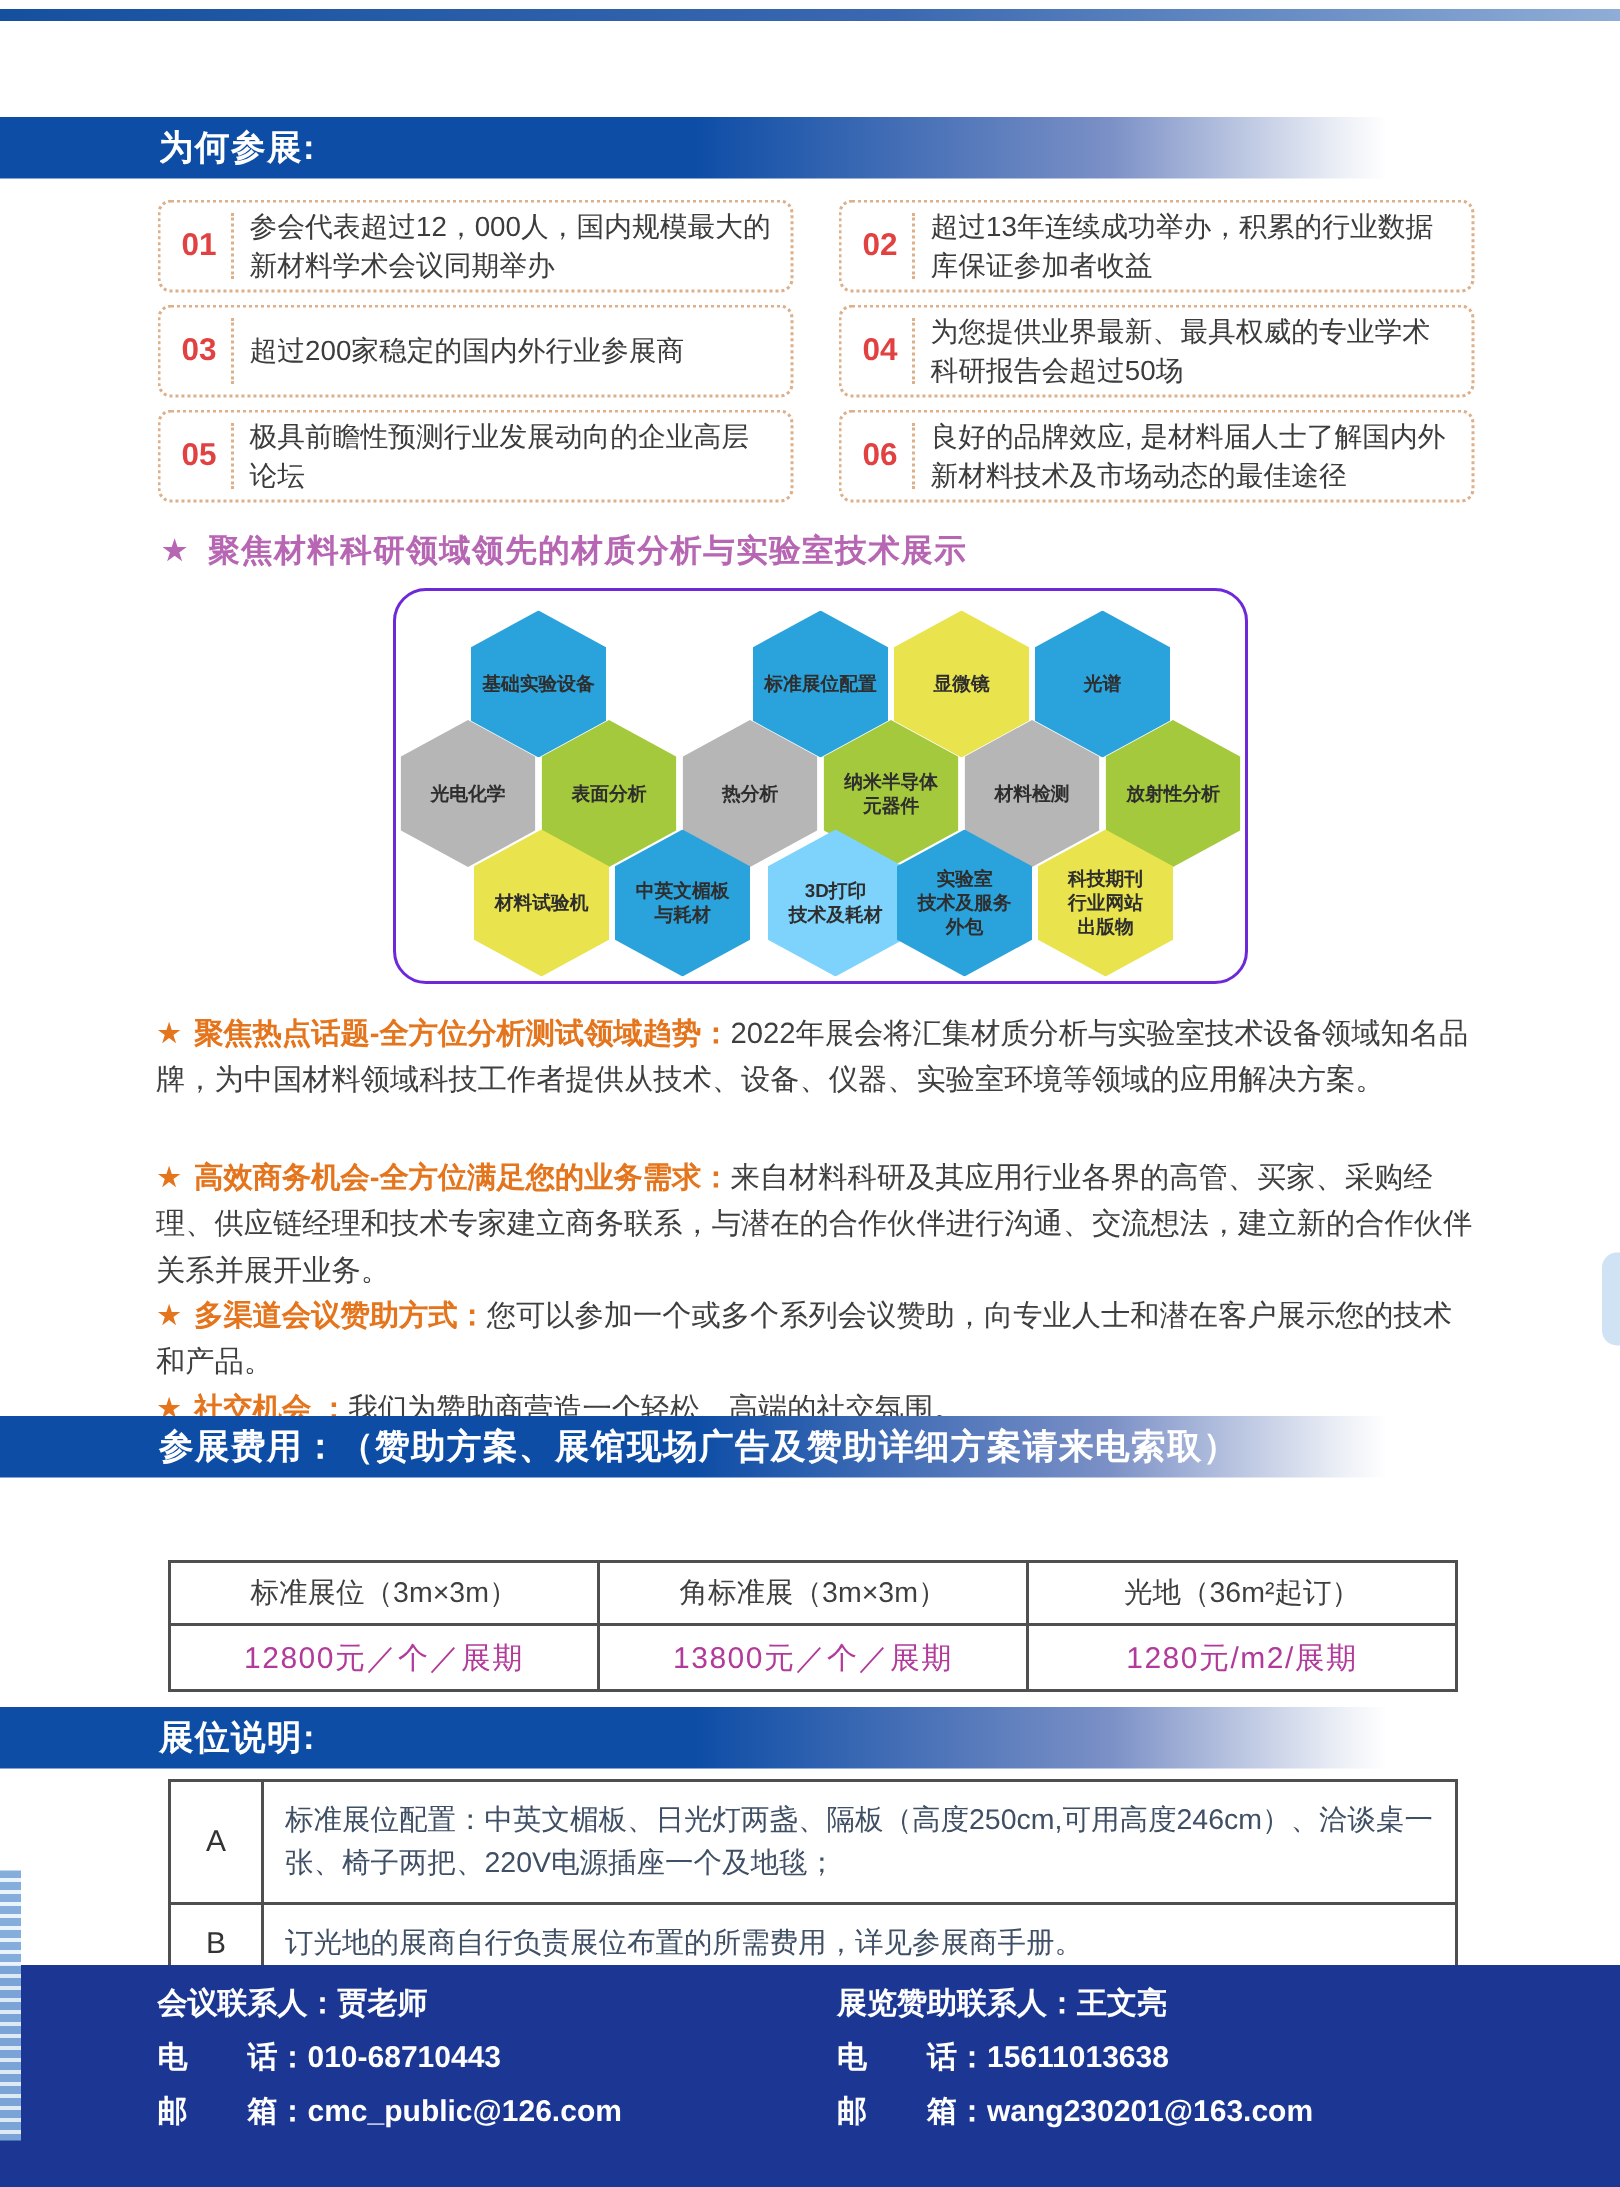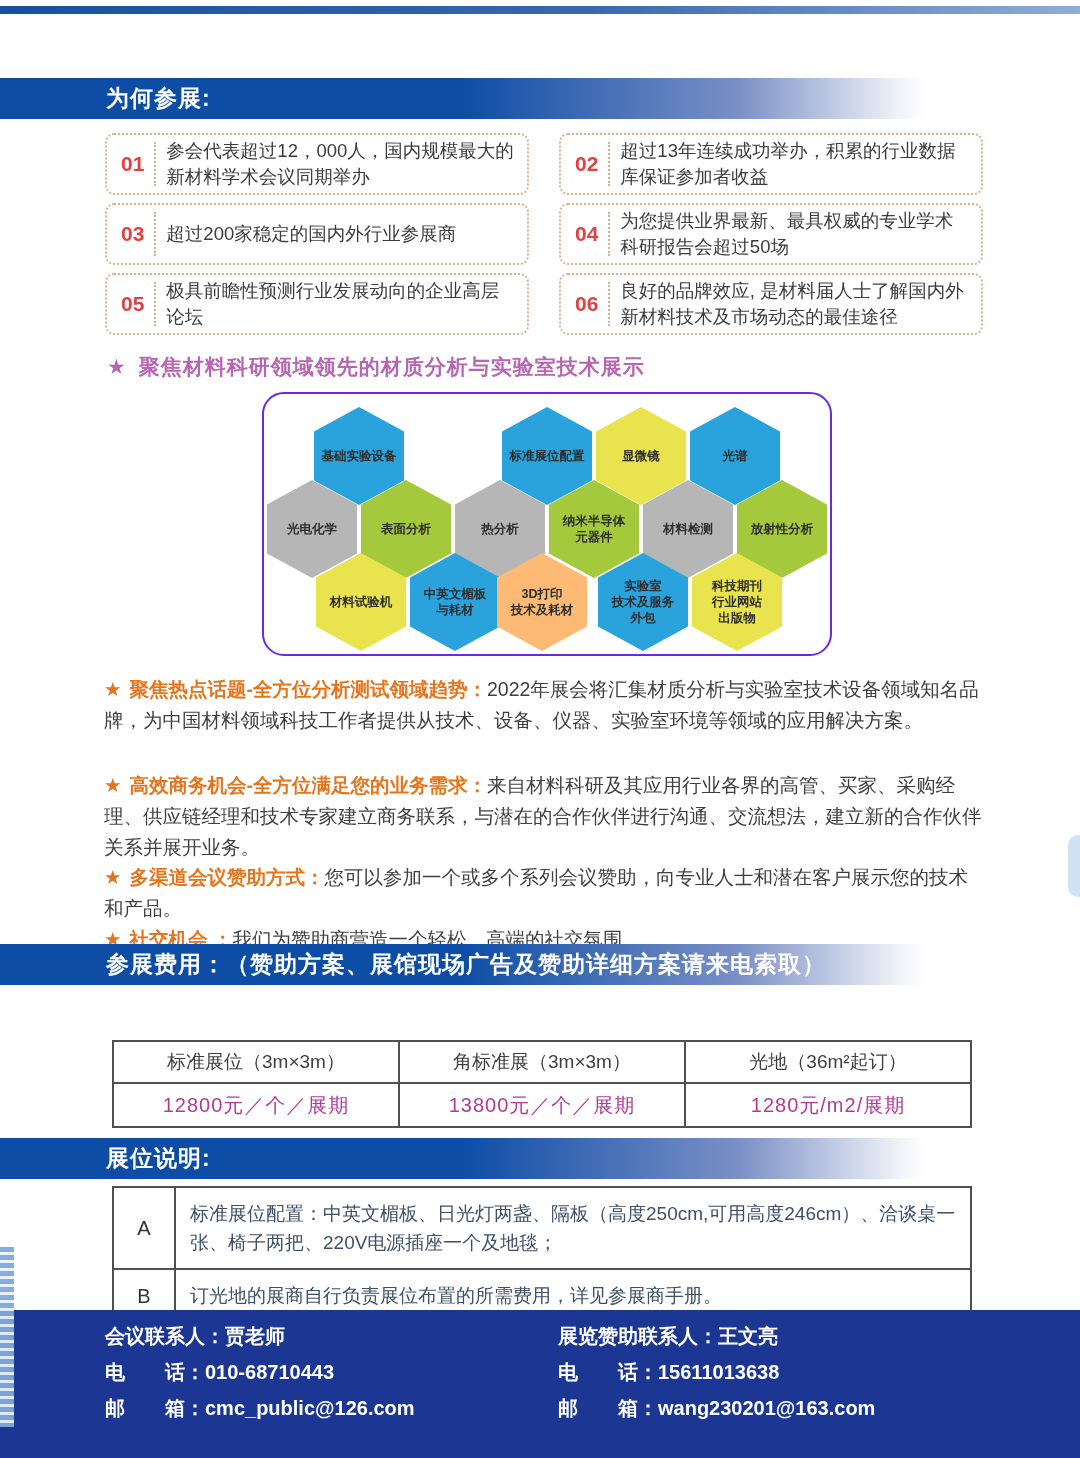--- a/index.html
+++ b/index.html
@@ -128,21 +128,21 @@
       <div class="hex" style="left: 3px; top: 86px; background: rgb(182, 182, 182);"><span>光电化学</span></div>
       <div class="hex" style="left: 191px; top: 86px; background: rgb(182, 182, 182);"><span>热分析</span></div>
       <div class="hex" style="left: 97px; top: 86px; background: rgb(164, 201, 60);"><span>表面分析</span></div>
       <div class="hex" style="left: 285px; top: 86px; background: rgb(164, 201, 60);"><span>纳米半导体
 元器件</span></div>
       <div class="hex" style="left: 379px; top: 86px; background: rgb(182, 182, 182);"><span>材料检测</span></div>
       <div class="hex" style="left: 473px; top: 86px; background: rgb(164, 201, 60);"><span>放射性分析</span></div>
       <div class="hex" style="left: 52px; top: 159px; background: rgb(233, 227, 77);"><span>材料试验机</span></div>
       <div class="hex" style="left: 146px; top: 159px; background: rgb(42, 162, 219);"><span>中英文楣板
 与耗材</span></div>
-      <div class="hex" style="left: 233px; top: 159px; background: #fdba74;"><span>3D打印
+      <div class="hex" style="left: 248px; top: 159px; background: #7dd3fc;"><span>3D打印
 技术及耗材</span></div>
       <div class="hex" style="left: 428px; top: 159px; background: rgb(233, 227, 77);"><span>科技期刊
 行业网站
 出版物</span></div>
       <div class="hex" style="left: 334px; top: 159px; background: rgb(42, 162, 219);"><span>实验室
 技术及服务
 外包</span></div>
     </div>
 
   <div class="bullet b1">

